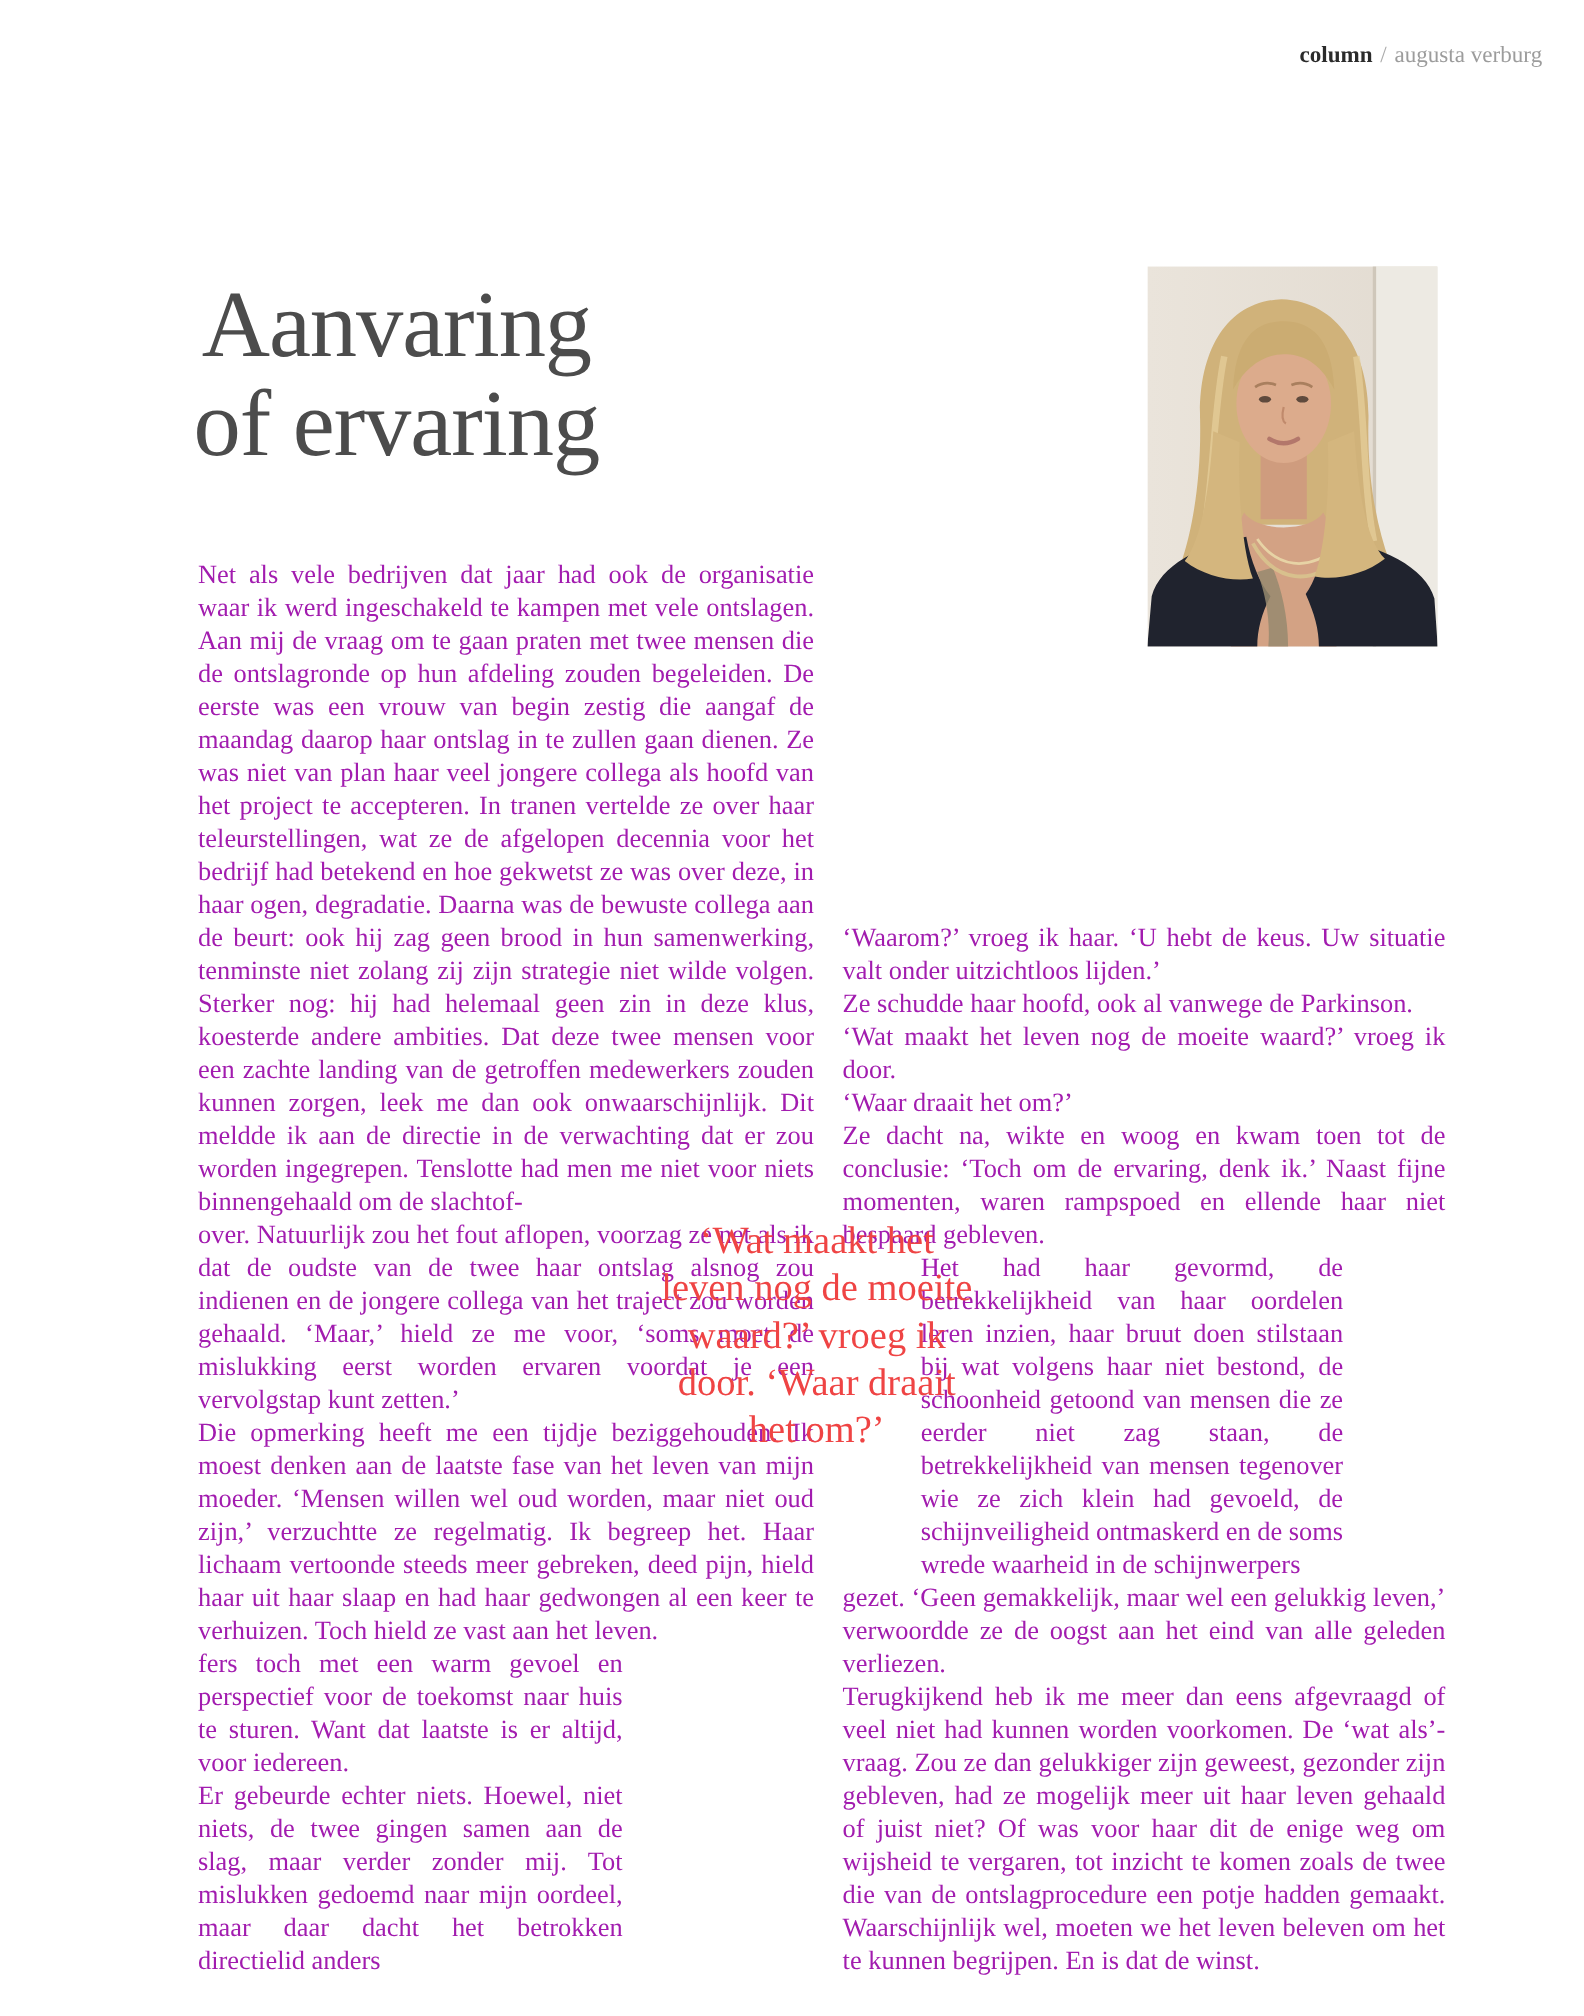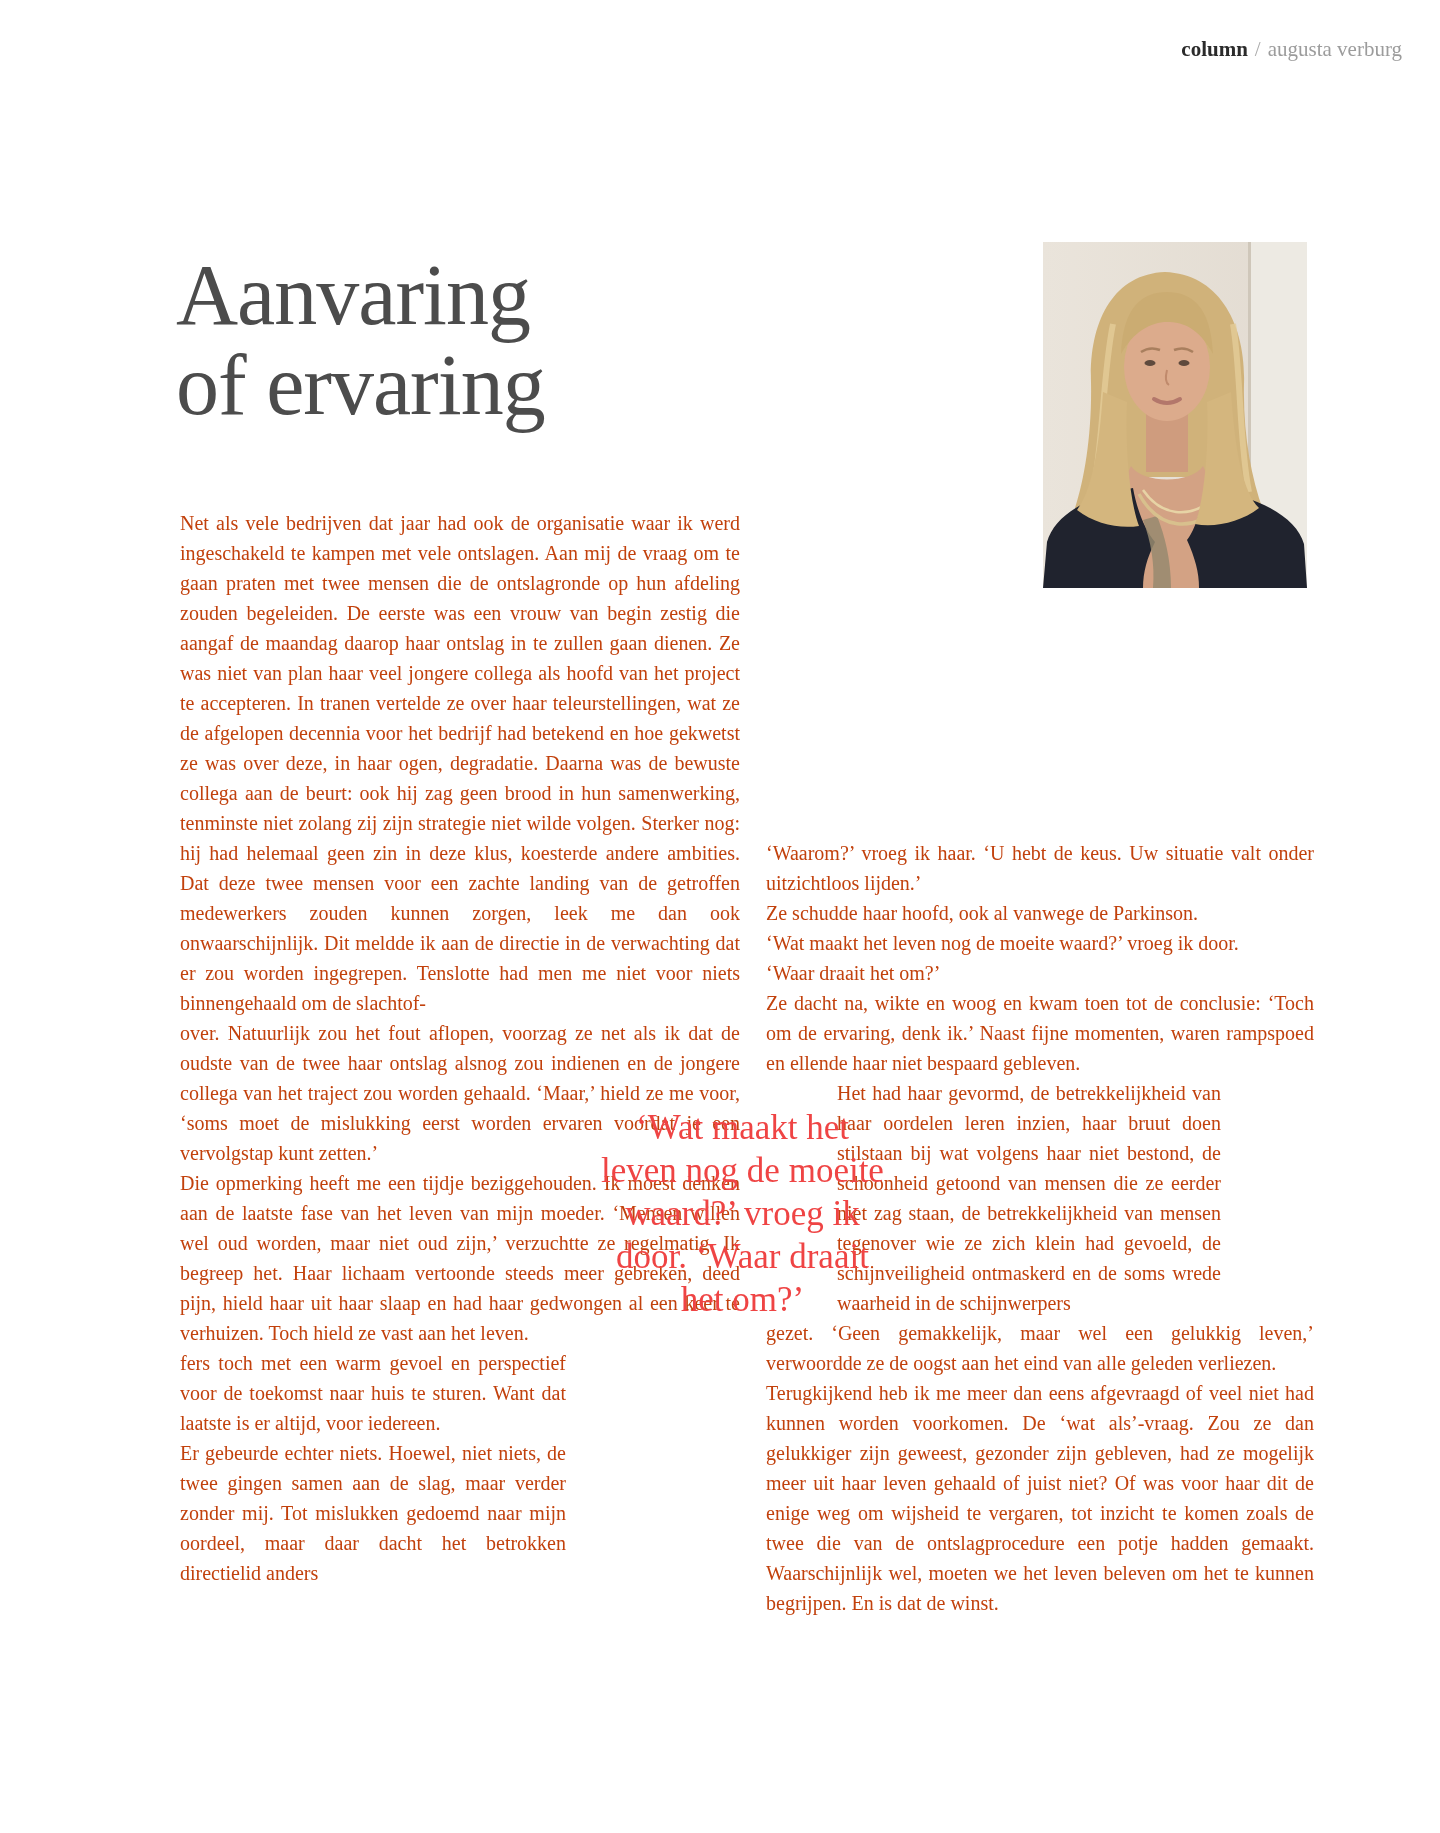--- a/index.html
+++ b/index.html
@@ -30,20 +30,21 @@
 
   
   .title {
     position: absolute; left: 176px; top: 250px;
     margin: 0;
     font-size: 86px; line-height: 90px;
     font-weight: 100;
     letter-spacing: -1px;
     color: #4c4c4c;
     white-space: pre-line;
+    text-align: center;
   }
 
   
   .photo {
     position: absolute; left: 1043px; top: 242px;
     width: 264px; height: 346px; margin: 0;
     overflow: hidden;
   }
   .photo svg { display: block; }
 
@@ -52,22 +53,22 @@
     position: absolute; left: 1043px; top: 606px;
     width: 330px;
     font-size: 17px; line-height: 24px;
     color: #3a3a3a;
     white-space: pre-line;
   }
 
   
   .col {
     position: absolute;
-    color: #c2410c;
-    font-size: 20px; line-height: 30px;
+    color: #a21caf;
+    font-size: 24px; line-height: 30px;
     text-align: justify;
   }
   .col-left  { left: 180px; top: 508px; width: 560px; }
   .col-right { left: 766px; top: 838px; width: 548px; }
   .block { margin: 0; white-space: pre-line; }
   .col-left  .narrow { width: 386px; }
   .col-right .narrow { width: 384px; margin-left: 71px; }
 
   
   .pullquote {

